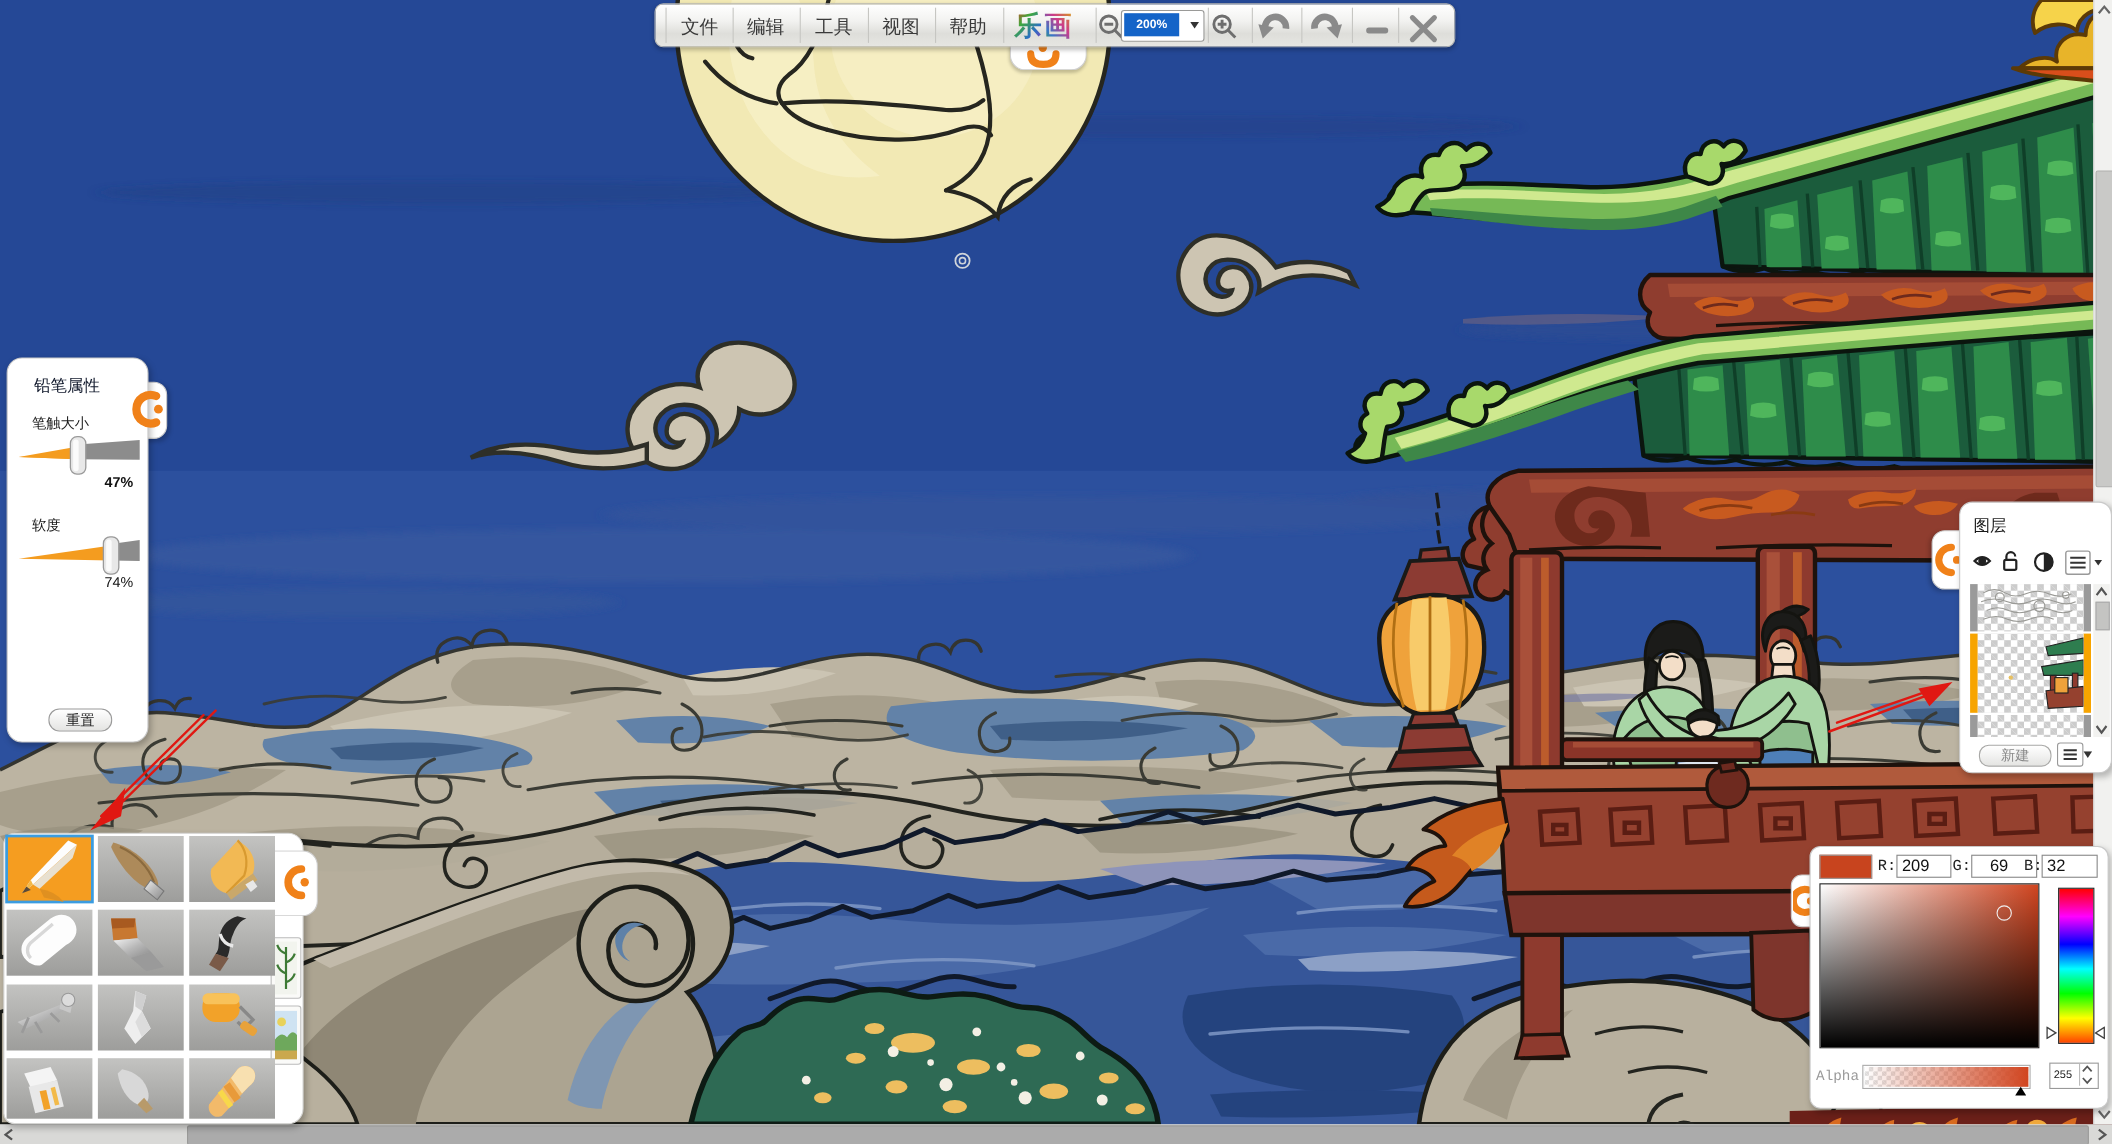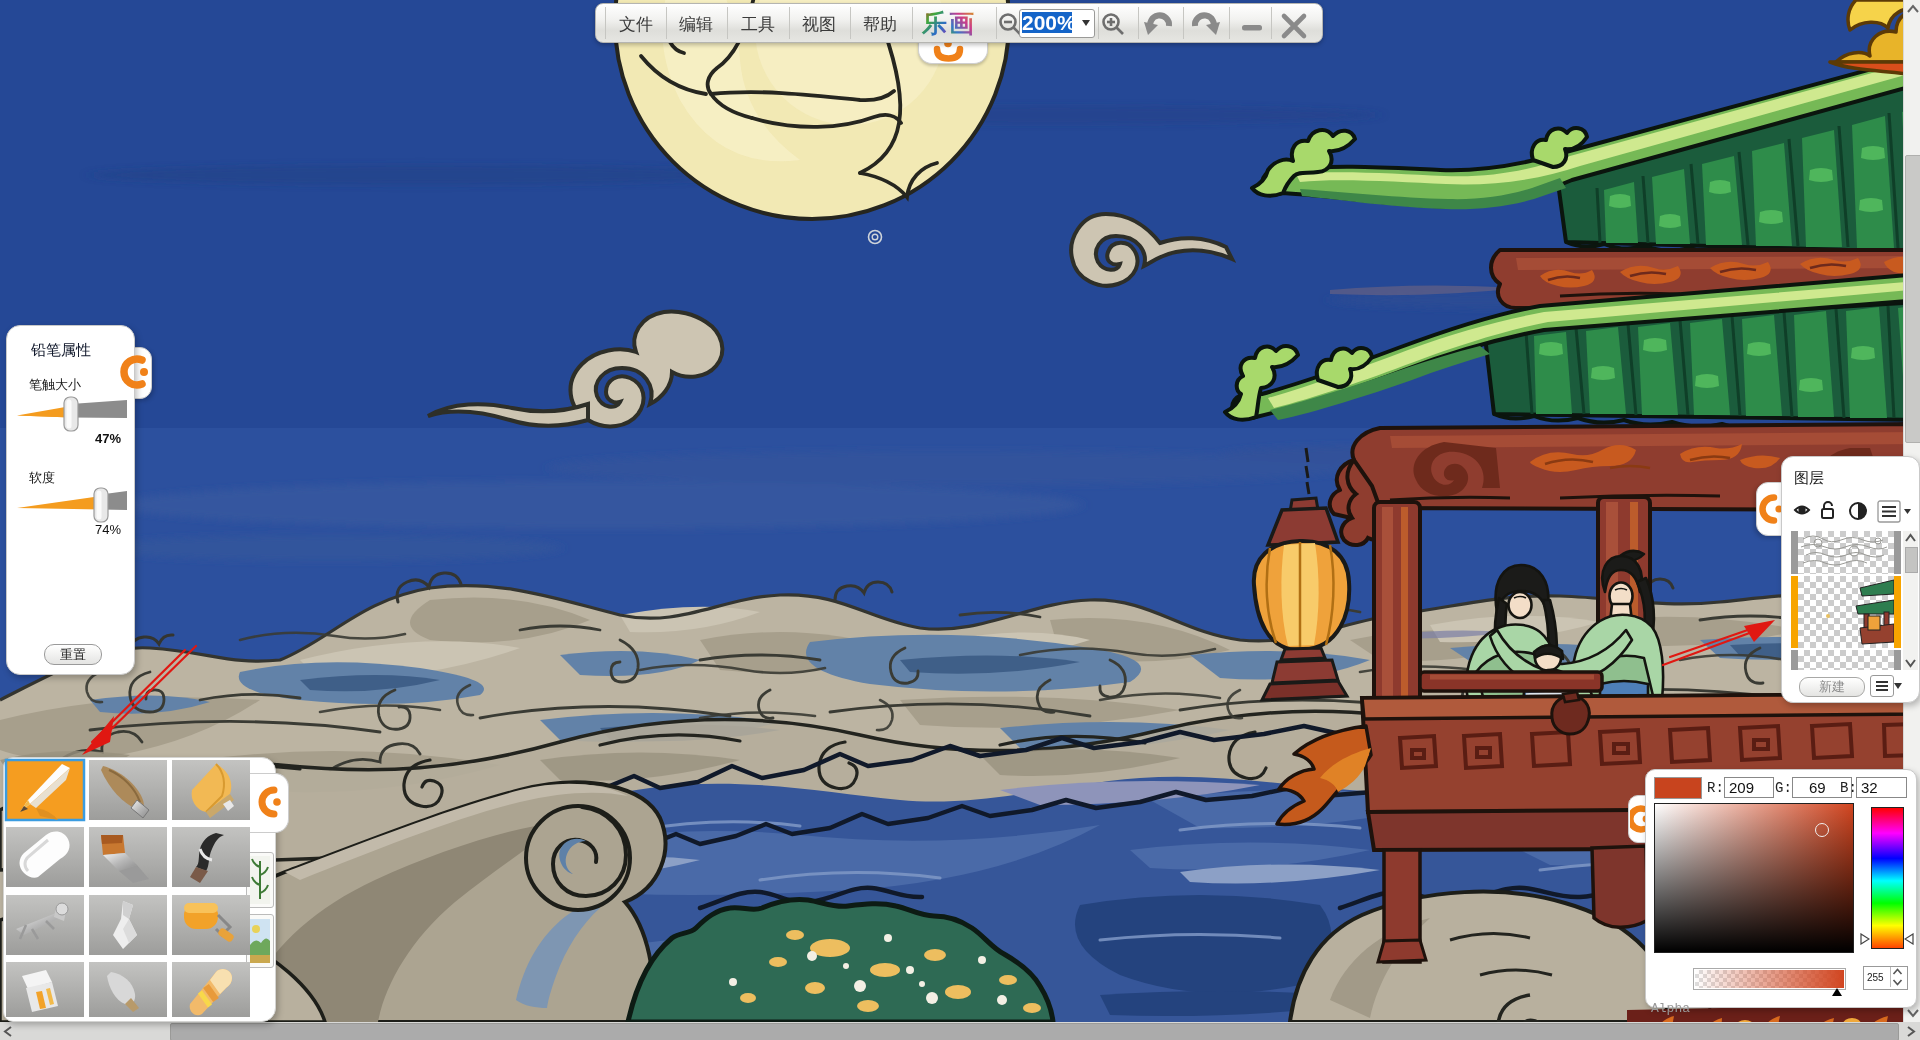--- a/index.html
+++ b/index.html
@@ -608,21 +608,21 @@
       <path d="M 152 21 A 9.5 9.5 0 1 1 170 18" fill="none" stroke="#8a8a8a" stroke-width="6"></path>
       <polygon points="145,14 159,17 149,27" fill="#8a8a8a"></polygon>
     </g>
     <g>
       <path d="M 214 21 A 9.5 9.5 0 1 0 196 18" fill="none" stroke="#8a8a8a" stroke-width="6"></path>
       <polygon points="221,14 207,17 217,27" fill="#8a8a8a"></polygon>
     </g>
     <rect x="243" y="17" width="20" height="5.5" rx="2.5" fill="#8a8a8a"></rect>
   </svg>
   <div style="position:absolute;left:423px;top:5px;width:74px;height:27px;background:#fff;border:1px solid #9a9a98;border-radius:3px;">
-    <div style="position:absolute;left:2px;top:2px;width:50px;height:21px;background:#1464c8;color:#fff;font-weight:bold;font-size:21px;text-align:center;line-height:21px;">200%</div>
+    <div style="position:absolute;left:2px;top:2px;width:50px;height:21px;background:#1464c8;color:#fff;font-weight:bold;font-size:11px;text-align:center;line-height:21px;">200%</div>
     <svg style="position:absolute;right:3px;top:10px;" width="9" height="7">
           <path d="M0 0 L8 0 L4 6 Z" fill="#333"></path>
         </svg>
   </div>
   <svg style="position:absolute;left:680px;top:4px;" width="44" height="32" viewBox="0 0 44 32">
     <g stroke="#8a8a8a" stroke-width="4.6" stroke-linecap="round">
       <path d="M 8 8 L 28 28 M 28 8 L 8 28"></path>
     </g>
   </svg>
 </div>
@@ -877,21 +877,21 @@
     background:linear-gradient(to top,#000,rgba(0,0,0,0)),linear-gradient(to right,#fff,#D14520);"></div>
   <div style="position:absolute;left:169px;top:53px;width:12px;height:12px;border:1.6px solid #f0f0f0;border-radius:50%;"></div>
   <div style="position:absolute;left:225px;top:37px;width:31px;height:140px;border:1px solid #222;
     background:linear-gradient(#ff0000,#ff00ff 18%,#0000ff 36%,#00ffff 52%,#00ff00 68%,#ffff00 84%,#ff4400);"></div>
   <svg style="position:absolute;left:214px;top:163px;" width="10" height="12">
         <path d="M 1 1 L 9 6 L 1 11 Z" fill="#fff" stroke="#444" stroke-width="1.2"></path>
       </svg>
   <svg style="position:absolute;left:258px;top:163px;" width="10" height="12">
         <path d="M 9 1 L 1 6 L 9 11 Z" fill="#fff" stroke="#444" stroke-width="1.2"></path>
       </svg>
-  <div style="position:absolute;left:5px;top:201px;font-size:13px;color:#999;font-family:'Liberation Mono',monospace;margin-top:30px;">Alpha</div>
+  <div style="position:absolute;left:5px;top:201px;font-size:13px;color:#999;font-family:'Liberation Mono',monospace;">Alpha</div>
   <div style="position:absolute;left:47px;top:198px;width:151px;height:20px;border:1px solid #aaa;background:#fff;">
     <div style="position:absolute;inset:1px;
       background-image:linear-gradient(to right,rgba(209,69,32,0),rgba(209,69,32,1)),linear-gradient(45deg,#ddd 25%,transparent 25%,transparent 75%,#ddd 75%),linear-gradient(45deg,#ddd 25%,#fff 25%,#fff 75%,#ddd 75%);
       background-size:100% 100%,8px 8px,8px 8px;background-position:0 0,0 0,4px 4px;"></div>
     <svg style="position:absolute;right:2px;bottom:-8px;" width="12" height="9">
           <path d="M 6 0 L 11 8 L 1 8 Z" fill="#000"></path>
         </svg>
   </div>
   <div style="position:absolute;left:217px;top:196px;width:40px;height:22px;border:1px solid #999;background:#fff;font-size:10px;color:#222;padding-left:3px;line-height:22px;">255</div>
   <div style="position:absolute;left:244px;top:197px;width:13px;height:20px;border-left:1px solid #bbb;">

